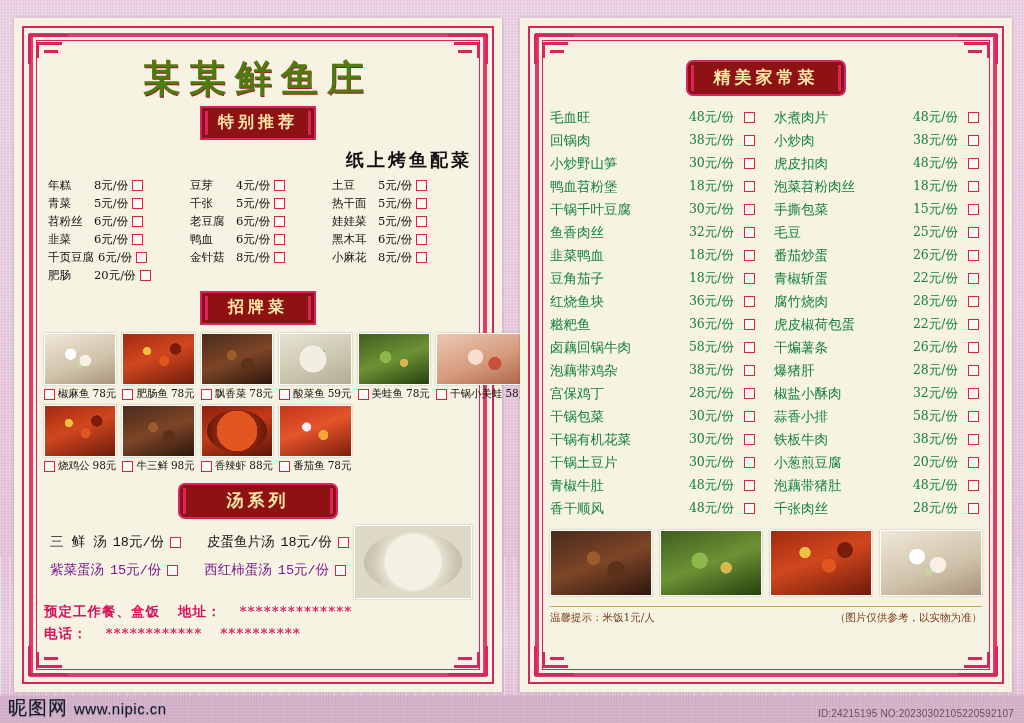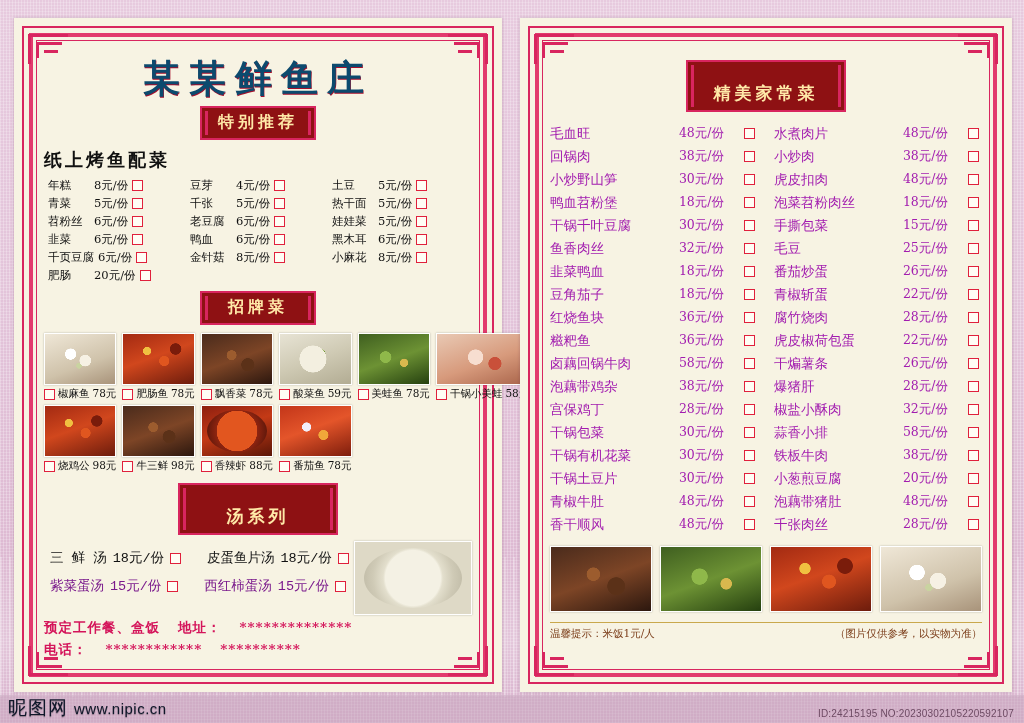--- a/index.html
+++ b/index.html
@@ -76,41 +76,41 @@
   .corner i.h2{ left:12px; top:14px; width:26px; height:3px; }
   .corner i.h3{ left:20px; top:22px; width:14px; height:3px; }
   .corner i.v1{ left:4px; top:6px; width:3px; height:30px; }
   .corner i.v2{ left:12px; top:14px; width:3px; height:16px; }
 
   .content{ position:absolute; inset:30px 30px 26px 30px; }
 
   
   .shop-title{
     text-align:center;
-    color:#0c4a6e;
+    color:#4d7c0f;
     font-family:"DejaVu Serif", serif;
     font-weight:bold;
     font-size:37px;
     letter-spacing:9px;
     margin:6px 0 2px 0;
     text-shadow:0.5px 0.5px 0 #a5102c;
   }
   .banner{
     margin:0 auto;
     background:#8e1113;
     border:2px solid #d8255f;
     color:#ffe9a8;
     font-family:"DejaVu Serif", serif;
     font-weight:bold;
     text-align:center;
     letter-spacing:4px;
     position:relative;
   }
   .banner.small{ width:116px; font-size:16px; padding:4px 0 5px; }
-  .banner.wide { width:160px; font-size:17px; padding:20px 0 5px; }
+  .banner.wide { width:160px; font-size:17px; padding:4px 0 5px;border-radius:7px; }
   .banner:before, .banner:after{
     content:""; position:absolute; top:3px; bottom:3px; width:3px;
     background:#d8255f;
   }
   .banner:before{ left:3px; }
   .banner:after { right:3px; }
 
   
   .rec-row{ display:flex; align-items:flex-start; margin-top:6px; }
   .rec-left{ width:210px; padding-left:4px; }
@@ -144,21 +144,21 @@
   .rec-photo .greens{
     position:absolute; left:18%; top:20%; width:62%; height:55%;
     background:
       radial-gradient(ellipse at 20% 30%, #4f7a22 0 12%, rgba(0,0,0,0) 13%),
       radial-gradient(ellipse at 55% 20%, #6c9c2c 0 10%, rgba(0,0,0,0) 11%),
       radial-gradient(ellipse at 80% 60%, #3f6b1d 0 11%, rgba(0,0,0,0) 12%),
       radial-gradient(ellipse at 35% 75%, #d8c27a 0 9%, rgba(0,0,0,0) 10%);
   }
 
   .sub-head{
-    text-align:left; font-family:"DejaVu Serif", serif; font-weight:bold;
+    text-align:right; font-family:"DejaVu Serif", serif; font-weight:bold;
     font-size:18px; color:#111; letter-spacing:3px; margin:8px 0 6px;
   }
 
   
   .sides{
     display:grid; grid-template-columns:repeat(3, 1fr);
     gap:3px 6px; padding:0 4px; margin-bottom:8px;
   }
   .side{
     display:flex; align-items:center; gap:4px;
@@ -252,22 +252,22 @@
     border-top:1px solid #c9a84c; margin-top:10px; padding-top:4px;
     font-size:10.5px; color:#7a3b17; font-family:"DejaVu Serif", serif;
   }
 
   
   .menu-two{
     display:grid; grid-template-columns:1fr 1fr; gap:0 16px; margin-top:10px;
   }
   .m-item{
     display:grid; grid-template-columns: 1fr auto 14px;
-    align-items:center; gap:20px; padding:2.5px 0;
-    font-size:13.5px; color:#a21caf; font-family:"DejaVu Serif", serif;
+    align-items:center; gap:10px; padding:2.5px 0;
+    font-size:13.5px; color:#15803d; font-family:"DejaVu Serif", serif;
     white-space:nowrap;
   }
   .m-item .price{ font-size:12.5px; }
   .bottom-photos{ display:grid; grid-template-columns:repeat(4,1fr); gap:8px; margin-top:10px; }
   .bp{ height:66px; border:1px solid #fff; box-shadow:0 0 2px rgba(0,0,0,.25);
        position:relative; overflow:hidden; }
 </style>
 </head>
 <body>
 

